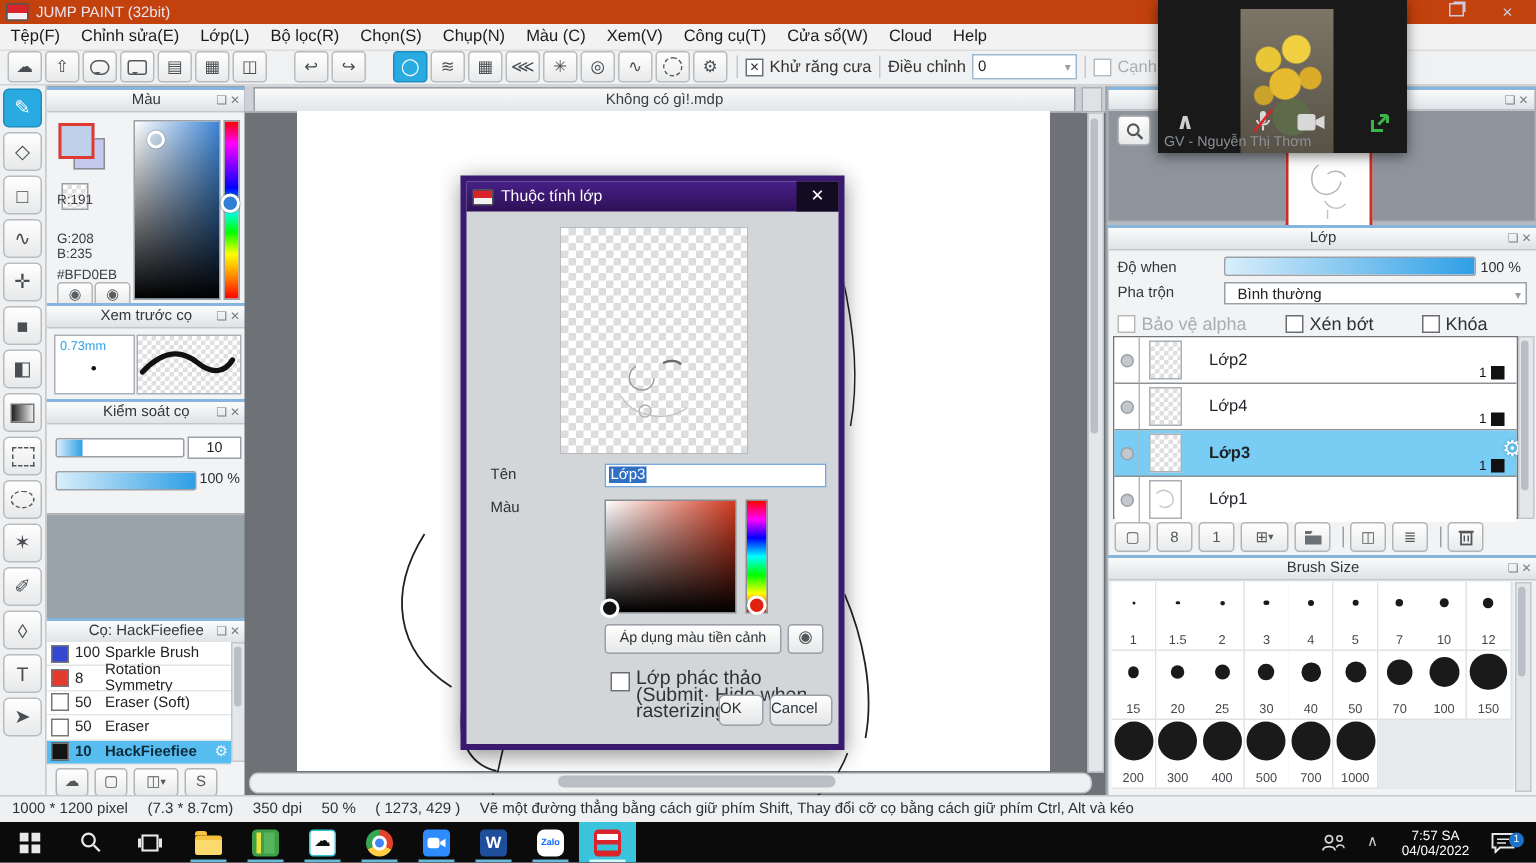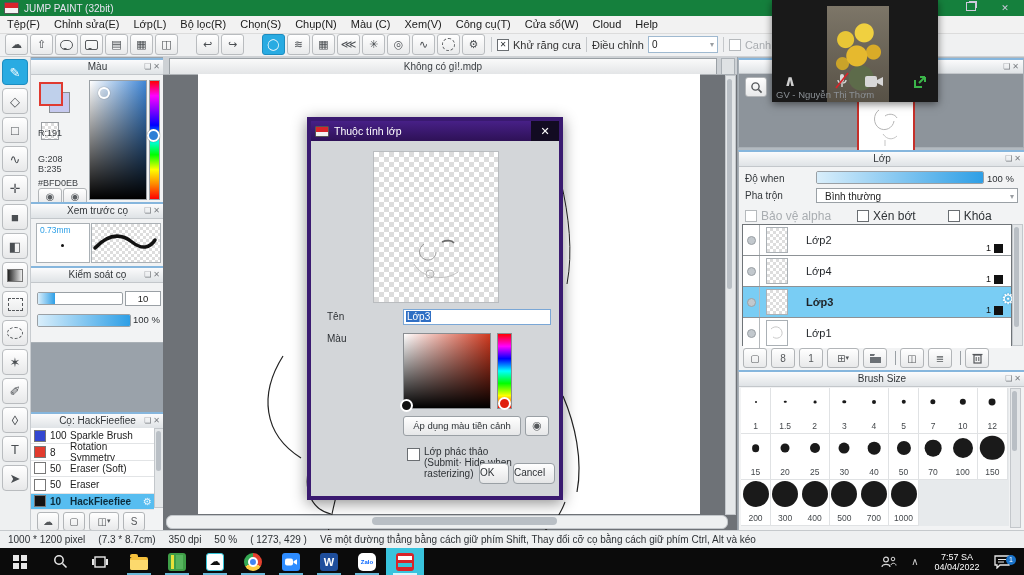--- a/index.html
+++ b/index.html
@@ -1,20 +1,20 @@
 <!DOCTYPE html>
 <html><head>
 <meta charset="utf-8">
 <style>
   html,body{margin:0;padding:0;background:#444;}
   #screen{position:relative;width:1024px;height:575px;overflow:hidden;
     font-family:"Liberation Sans","DejaVu Sans",sans-serif;background:#9aa2aa;
     -webkit-font-smoothing:antialiased;}
   
-  #titlebar{position:absolute;left:0;top:0;width:1024px;height:16px;background:#15803d;color:#e8e4f2;
+  #titlebar{position:absolute;left:0;top:0;width:1024px;height:16px;background:#c2410c;color:#e8e4f2;
     font-size:10px;display:flex;align-items:center;z-index:30;}
   .app-ico{width:13px;height:10px;margin:0 5px 0 4px;background:linear-gradient(#d8242a 55%,#f2f2f2 45%);border:1px solid #555;border-radius:1px;}
   #titlebar .wbtn{position:absolute;top:0;width:30px;height:16px;color:#cfc9dd;font-size:9px;text-align:center;line-height:16px;}
   #win-restore{right:38px;}
   #win-close{right:4px;font-size:10px;}
   .restore-glyph{display:inline-block;width:8px;height:7px;border:1px solid #cfc9dd;box-shadow:2px -2px 0 -1px #cfc9dd;}
   #menubar{position:absolute;left:0;top:16px;width:1024px;height:17px;background:#f2f2f2;border-bottom:1px solid #dcdcdc;
     display:flex;align-items:center;font-size:11px;color:#1a1a1a;z-index:29;}
   .menu-item{padding:0 7px;line-height:17px;}
   #toolbar{position:absolute;left:0;top:33px;width:1024px;height:23px;background:#f0f1f2;border-bottom:1px solid #cfd2d5;
@@ -119,21 +119,21 @@
   #dlg-sat-marker{position:absolute;left:-4px;bottom:-4px;width:9px;height:9px;border:2px solid #fff;border-radius:50%;background:#111;}
   #dlg-hue{position:absolute;left:186px;top:212px;width:13px;height:74px;border:1px solid #8a8e92;
     background:linear-gradient(to bottom,#f00,#f0f,#00f,#0ff,#0f0,#ff0,#f00);}
   #dlg-hue-marker{position:absolute;left:0px;bottom:-2px;width:9px;height:9px;border:2px solid #fff;border-radius:50%;background:#e02010;}
   #apply-fg-btn{position:absolute;left:92px;top:295px;width:116px;height:18px;border:1px solid #9aa0a5;border-radius:3px;
     background:linear-gradient(#fff,#e6e7e8);font-size:9.5px;color:#2e3236;text-align:center;line-height:17px;}
   #dlg-pal-btn{position:absolute;left:214px;top:295px;width:22px;height:18px;border:1px solid #9aa0a5;border-radius:3px;
     background:linear-gradient(#fff,#e6e7e8);font-size:11px;color:#55585b;text-align:center;line-height:16px;}
   #draft-check{position:absolute;left:96px;top:325px;display:flex;}
   #draft-check .cb{width:11px;height:11px;margin-top:2px;}
-  #draft-check .lines{font-size:10px;color:#2e3236;line-height:11px;}
+  #draft-check .lines{font-size:13px;color:#2e3236;line-height:11px;}
   .dlg-btn{position:absolute;top:342px;height:19px;border:1px solid #9aa0a5;border-radius:4px;
     background:linear-gradient(#fff,#e4e5e6);font-size:10px;color:#2e3236;line-height:18px;}
   #ok-btn{left:168px;width:28px;}
   #cancel-btn{left:202px;width:40px;}
   
   #right-col{position:absolute;left:738px;top:56px;width:286px;height:474px;background:#b3bac0;}
   #navigator{position:absolute;left:0;top:2px;width:286px;height:90px;background:#8d949b;border:1px solid #a9b0b6;border-top:2px solid #86b6dd;box-sizing:border-box;}
   #nav-head{position:absolute;left:0;top:0;width:284px;height:13px;background:linear-gradient(#fbfbfc,#dfe3e6);border-bottom:1px solid #c3c7cb;}
   #nav-zoom-btn{position:absolute;left:6px;top:17px;width:20px;height:18px;border:1px solid #b2b5b8;border-radius:3px;background:linear-gradient(#fff,#e8e9ea);
     display:flex;align-items:center;justify-content:center;}

